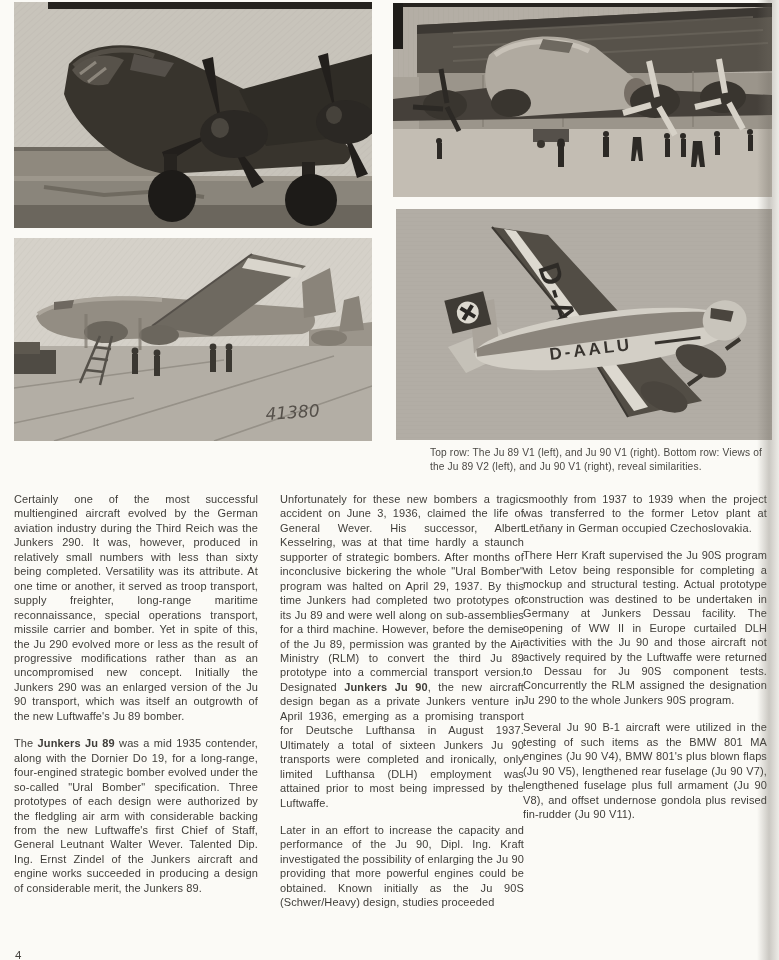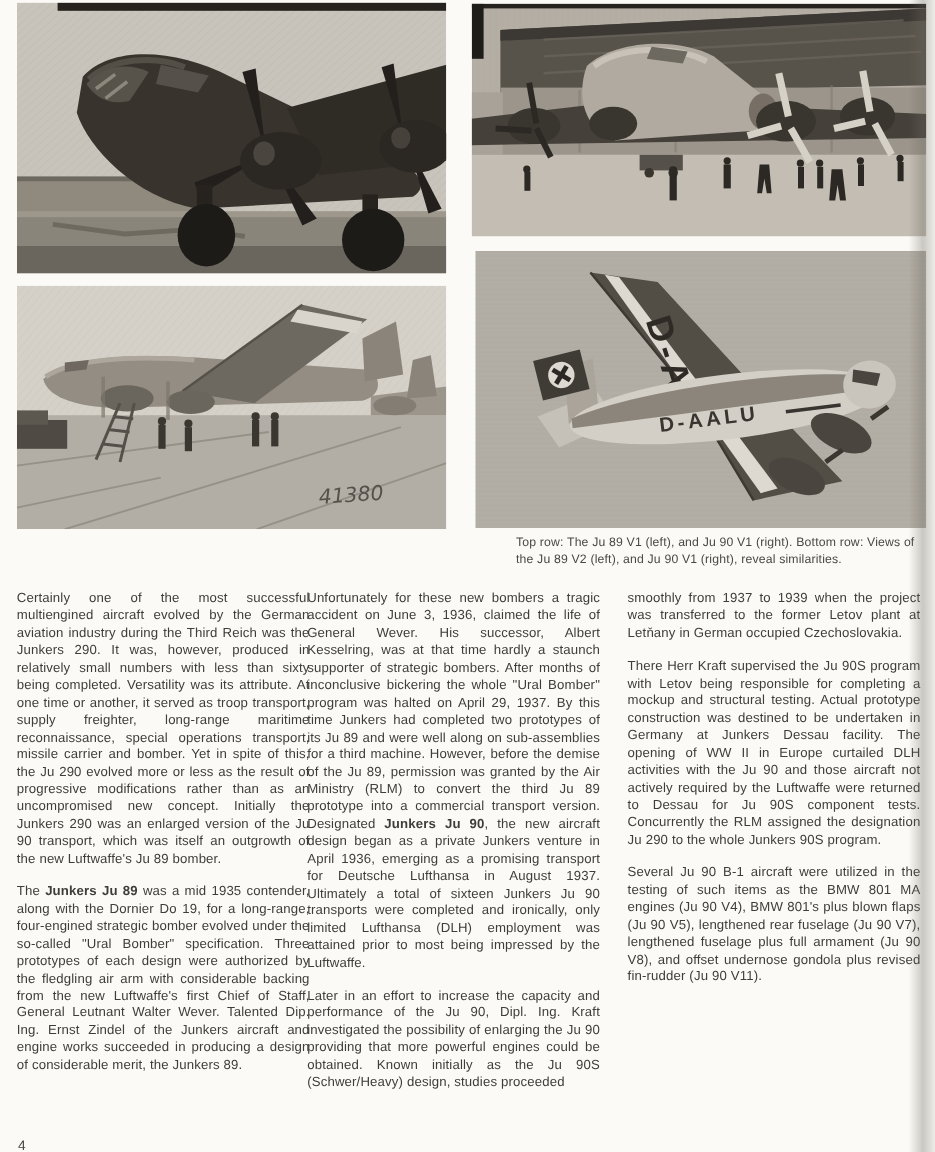--- a/index.html
+++ b/index.html
@@ -19,21 +19,21 @@
     font-size:10.2px; line-height:13.6px; color:#4a4844; letter-spacing:0.15px;
   }
   .col {
     position:absolute; top:492px; width:244px;
     font-size:11px; line-height:14.45px; text-align:justify;
     letter-spacing:0.12px; color:#3f3d39;
   }
   .col p { margin:0 0 13px 0; }
   .col b { font-weight:bold; }
   .col-1 { left:14px; }
-  .col-2 { left:256px; }
+  .col-2 { left:280px; }
   .col-3 { left:523px; }
   .scan-edge {
     position:absolute; right:0; top:0; width:22px; height:960px; pointer-events:none;
     background:linear-gradient(to right, rgba(110,105,96,0) 0%, rgba(110,105,96,0.34) 55%, rgba(110,105,96,0.10) 100%);
   }
   .page-number {
     position:absolute; left:15px; top:949px; font-size:11.5px; color:#45433f;
   }
 </style>
 </head>

